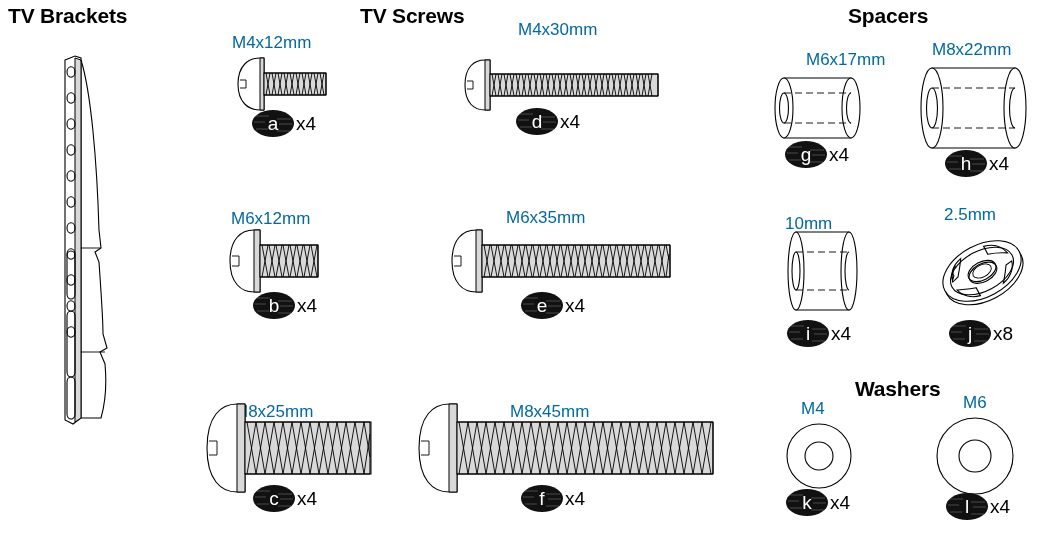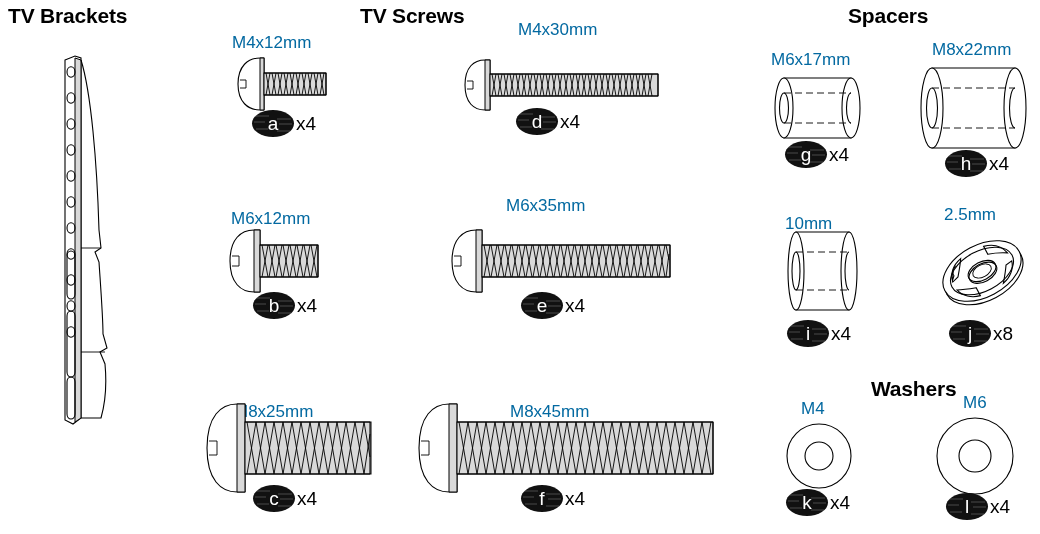--- a/index.html
+++ b/index.html
@@ -95,21 +95,21 @@
   .fillg { fill: #d9d9d9; stroke: #000; stroke-width: 1; }
 </style>
 </head>
 <body>
 
 <div id="sheet">
 
   <div class="section-title" style="left:8px; top:4px;">TV Brackets</div>
   <div class="section-title" style="left:360px; top:4px;">TV Screws</div>
   <div class="section-title" style="left:848px; top:4px;">Spacers</div>
-  <div class="section-title" style="left:855px; top:377px;margin-left:16px;">Washers</div>
+  <div class="section-title" style="left:855px; top:377px;">Washers</div>
 
   <div class="part" style="left:45px; top:52px;">
     <svg width="90" height="375" viewBox="0 0 90 375">
 
       <path class="fillw" d="M20,8 L30,4 L36,6 L36,366 L28,372 L20,368 Z"></path>
 
       <path class="fillg" d="M30,6 L36,8 L36,366 L30,370 Z"></path>
 
       <path class="ln" d="M36,8 C46,40 52,110 54,178 L56,196 L50,200 L54,210 C56,240 58,266 58,282
                            L62,296 L55,300 L60,312 C62,334 60,352 56,366 L36,366"></path>
@@ -265,21 +265,21 @@
             <line x1="27" y1="14" x2="40" y2="14"></line>
           <line x1="4" y1="19" x2="16" y2="19"></line>
             <line x1="25" y1="21" x2="38" y2="21"></line>
         </g>
       </svg>
       <span class="letter">d</span>
     </span>
     <span class="qty">x4</span>
   </div>
 
-  <div class="part-label" style="left:506px; top:196px;">M6x35mm</div>
+  <div class="part-label" style="left:506px; top:208px;">M6x35mm</div>
   <div class="part" style="left:450px; top:228px;">
     <svg width="225" height="66" viewBox="0 0 225 66">
       <path class="fillw" d="M2,33 C2,11 13,2 26,2 L32,2 L32,64 L26,64 C13,64 2,55 2,33 Z"></path>
       <path class="fillg" d="M26,2 L32,2 L32,64 L26,64 Z"></path>
       <path class="ln-thin" d="M4,28 L11,28 L11,38 L4,38"></path>
       <rect class="fillg" x="32" y="17" width="188" height="32"></rect>
       <g class="ln-thin">
         <path d="M34,17 L40,49 M41,17 L47,49 M48,17 L54,49 M55,17 L61,49 M62,17 L68,49 M69,17 L75,49 M76,17 L82,49 M83,17 L89,49 M90,17 L96,49 M97,17 L103,49 M104,17 L110,49 M111,17 L117,49 M118,17 L124,49 M125,17 L131,49 M132,17 L138,49 M139,17 L145,49 M146,17 L152,49 M153,17 L159,49 M160,17 L166,49 M167,17 L173,49 M174,17 L180,49 M181,17 L187,49 M188,17 L194,49 M195,17 L201,49 M202,17 L208,49 M209,17 L215,49 M216,17 L219,32"></path>
         <path d="M40,17 L34,49 M47,17 L41,49 M54,17 L48,49 M61,17 L55,49 M68,17 L62,49 M75,17 L69,49 M82,17 L76,49 M89,17 L83,49 M96,17 L90,49 M103,17 L97,49 M110,17 L104,49 M117,17 L111,49 M124,17 L118,49 M131,17 L125,49 M138,17 L132,49 M145,17 L139,49 M152,17 L146,49 M159,17 L153,49 M166,17 L160,49 M173,17 L167,49 M180,17 L174,49 M187,17 L181,49 M194,17 L188,49 M201,17 L195,49 M208,17 L202,49 M215,17 L209,49 M219,26 L216,49"></path>
       </g>
@@ -333,21 +333,21 @@
             <line x1="27" y1="14" x2="40" y2="14"></line>
           <line x1="4" y1="19" x2="16" y2="19"></line>
             <line x1="25" y1="21" x2="38" y2="21"></line>
         </g>
       </svg>
       <span class="letter">f</span>
     </span>
     <span class="qty">x4</span>
   </div>
 
-  <div class="part-label" style="left:771px; top:50px;">M6x17mm</div>
+  <div class="part-label" style="left:806px; top:50px;">M6x17mm</div>
   <div class="part" style="left:771px; top:72px;">
     <svg width="100" height="72" viewBox="0 0 100 72">
       <path class="fillw" d="M13,6 L80,6 L80,66 L13,66 Z"></path>
       <ellipse class="fillw" cx="80" cy="36" rx="9" ry="30"></ellipse>
       <ellipse class="fillw" cx="13" cy="36" rx="9" ry="30"></ellipse>
       <ellipse class="ln" cx="13" cy="36" rx="4.5" ry="15"></ellipse>
       <path class="ln-dash" d="M13,21 L80,21"></path>
       <path class="ln-dash" d="M13,51 L80,51"></path>
       <path class="ln" d="M80,21 a4.5,15 0 0 0 0,30"></path>
     </svg>

